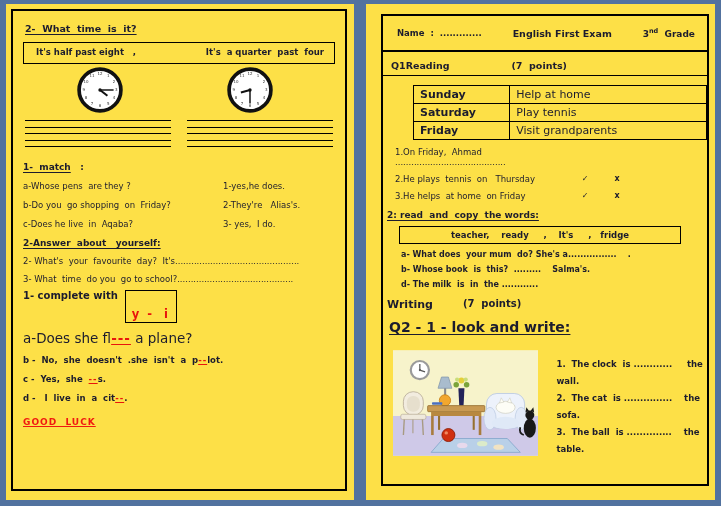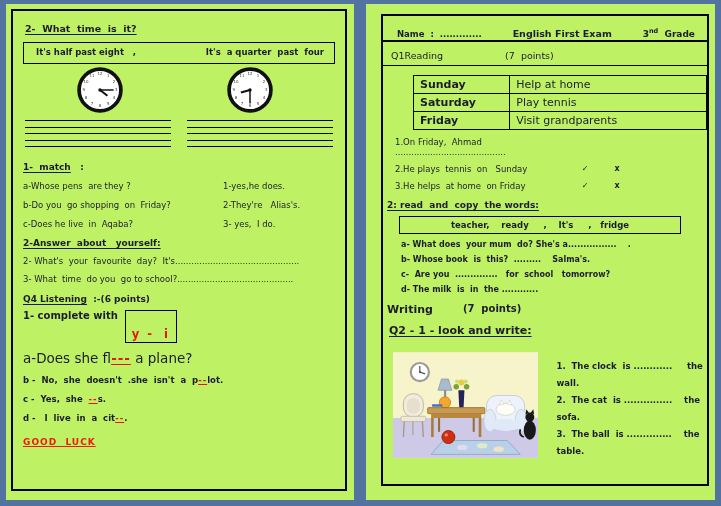--- a/index.html
+++ b/index.html
@@ -1,18 +1,18 @@
 <!DOCTYPE html>
 <html><head>
 <meta charset="utf-8">
 <style>
   html,body{margin:0;padding:0}
   .canvas{position:relative;width:721px;height:506px;background:#52729f;
           font-family:"DejaVu Sans",sans-serif;color:#1c1c2e;overflow:hidden}
-  .page{position:absolute;top:4px;height:496px;background:#bef264}
+  .page{position:absolute;top:4px;height:496px;background:#fde047}
   .page-l{left:6px;width:348px}
   .page-r{left:366px;width:349px}
   .bbox{position:absolute;border:2px solid #000;box-sizing:border-box}
   .bbox-l{left:5px;top:5px;right:7px;bottom:9px;padding:4px 10px}
   .bbox-r{left:15px;top:10px;right:6px;bottom:14px;display:flex;flex-direction:column}
   .t{white-space:pre-wrap}
   .u{text-decoration:underline;text-underline-offset:2px}
   .red{color:#e8150c}
   
   .lp-title{font-size:9.5px;font-weight:bold;margin:8px 0 0 2px}
@@ -30,43 +30,43 @@
   .mrow{display:grid;grid-template-columns:1fr 112px;font-size:8.5px;margin-top:9px}
   .body{font-size:8.5px;margin-top:8px}
   .comprow{display:flex;align-items:flex-start;margin-top:6px;font-size:10px;font-weight:600}
   .compbox{border:1.5px solid #000;margin-left:7px;padding:16px 8px 1px 6px;font-size:11.5px;font-weight:600}
   .bigline{font-size:13.5px;margin-top:7px}
   .sline{font-size:8.5px;font-weight:600;margin-top:9px}
   .gap{color:#e8150c;text-decoration:underline;letter-spacing:1px;font-weight:bold}
   .goodluck{color:#f01810;font-weight:bold;text-align:left;margin-top:14px;font-size:9px;
             letter-spacing:1px;text-decoration:underline}
   
-  .hdr{display:flex;align-items:flex-end;justify-content:space-between;border-bottom:2px solid #000;
-       padding:11px 12px 1px 14px}
+  .hdr{display:flex;align-items:center;justify-content:space-between;border-bottom:2px solid #000;
+       padding:11px 12px 11px 14px}
   .hdr-name{font-size:8.5px;font-weight:600}
   .hdr-title{font-size:9.5px;font-weight:bold}
   .hdr-grade{font-size:9px;font-weight:bold}
   .hdr-grade sup{font-size:6.5px}
-  .q1row{border-bottom:1.5px solid #000;padding:8px 0 4px 8px;font-size:9.5px;font-weight:normal;display:flex}
+  .q1row{border-bottom:1.5px solid #000;padding:8px 0 4px 8px;font-size:9.5px;font-weight:bold;display:flex}
   .q1pts{margin-left:62px}
   .rtable{border-collapse:collapse;margin:9px 0 0 30px}
   .rtable td{border:1.5px solid #000;font-size:11px;padding:2px 6px}
   .td-day{width:56px;font-weight:bold}
   .td-act{width:128px}
   .ritem{display:flex;font-size:8.5px;margin:7px 0 0 12px}
   .ritem .txt{width:172px}
   .chk{width:36px;text-align:center;font-size:8px}
   .crs{width:28px;text-align:center;font-size:8px;font-weight:600}
   .copyhead{font-size:9px;font-weight:bold;margin:9px 0 0 4px}
   .wordsbox{border:1.5px solid #000;margin:6px 0 0 16px;width:246px;text-align:center;
             font-size:8.5px;font-weight:600;padding:3px 17px}
   .citem{font-size:8px;margin:6px 0 0 18px;font-weight:600}
   .writing{display:flex;font-size:11px;font-weight:bold;margin:9px 0 0 4px;align-items:flex-start}
   .wpts{margin-left:30px;font-size:10px}
-  .q2head{font-size:11px;font-weight:bold;margin:8px 0 0 6px}
+  .q2head{font-size:14px;font-weight:bold;margin:8px 0 0 6px}
   .picrow{display:flex;margin:7px 0 0 10px}
   .room{width:168px;height:122px}
   .sentences{margin:14px 0 0 18px;font-size:8.5px;line-height:2.0;font-weight:600}
 </style>
 </head>
 <body>
 
 <div class="canvas">
 
   <div class="page page-l">
@@ -152,21 +152,20 @@
       </div>
       <div class="mrow">
         <span class="t">c-Does he live  in  Aqaba?</span>
         <span class="t">3- yes,  I do.</span>
       </div>
 
       <div class="h mt9 t u">2-Answer  about   yourself:</div>
       <div class="body t">2- What's  your  favourite  day?  It's..............................................</div>
       <div class="body t">3- What  time  do you  go to school?...........................................</div>
 
-      <div class="h mt10"><span class="t u">Q4 Listening</span><span class="t">  :-(6 points)</span></div>
 
       <div class="comprow">
         <span class="t">1- complete with</span>
         <span class="compbox red t">y  -   i</span>
       </div>
 
       <div class="bigline"><span class="t">a-Does she fl</span><span class="gap t">---</span><span class="t"> a plane?</span></div>
 
       <div class="sline"><span class="t">b -  No,  she  doesn't  .she  isn't  a  p</span><span class="gap t">--</span><span class="t">lot.</span></div>
 
@@ -208,37 +207,36 @@
         </tr>
       </tbody>
         </table>
 
       <div class="ritem">
         <span class="txt t">1.On Friday,  Ahmad .........................................</span>
         <span class="chk t"></span>
         <span class="crs t"></span>
       </div>
       <div class="ritem">
-        <span class="txt t">2.He plays  tennis  on   Sunday</span>
+        <span class="txt t">2.He plays  tennis  on   Thursday</span>
         <span class="chk t">✓</span>
         <span class="crs t">x</span>
       </div>
       <div class="ritem">
         <span class="txt t">3.He helps  at home  on Friday</span>
         <span class="chk t">✓</span>
         <span class="crs t">x</span>
       </div>
 
       <div class="copyhead t u">2: read  and  copy  the words:</div>
 
       <div class="wordsbox t">teacher,    ready     ,    It's     ,   fridge</div>
 
       <div class="citem t">a- What does  your mum  do? She's a................    .</div>
       <div class="citem t">b- Whose book  is  this?  .........    Salma's.</div>
-      <div class="citem t">c-  Are you  ..............   for  school   tomorrow?</div>
       <div class="citem t">d- The milk  is  in  the ............</div>
 
       <div class="writing">
         <span class="t">Writing</span>
         <span class="wpts t">(7  points)</span>
       </div>
 
       <div class="q2head t u">Q2 - 1 - look and write:</div>
 
       <div class="picrow">

